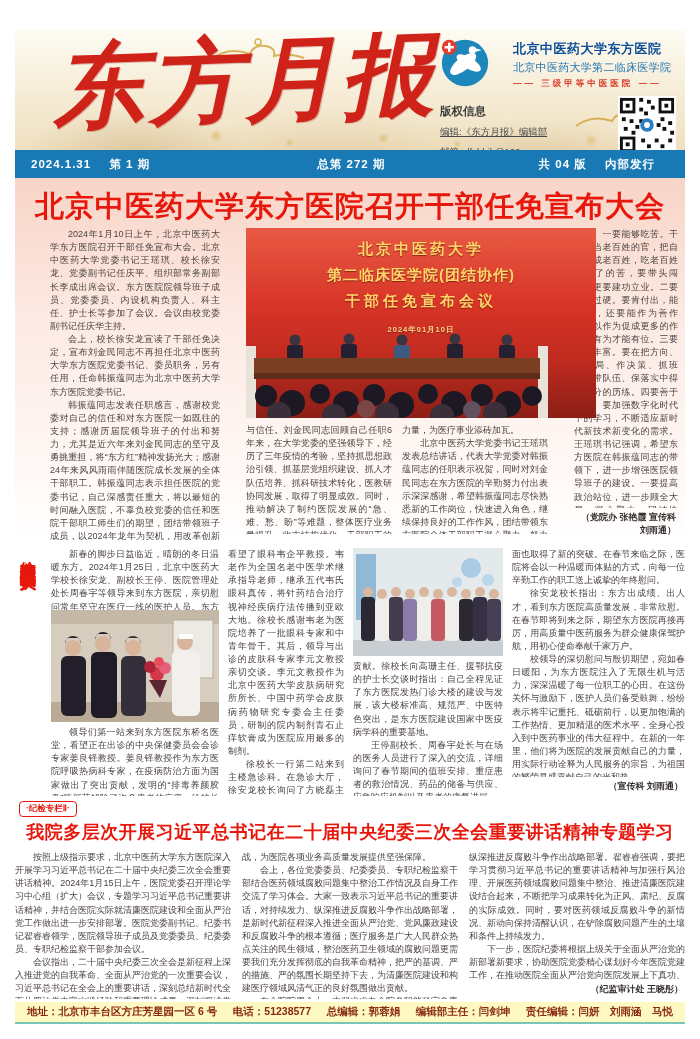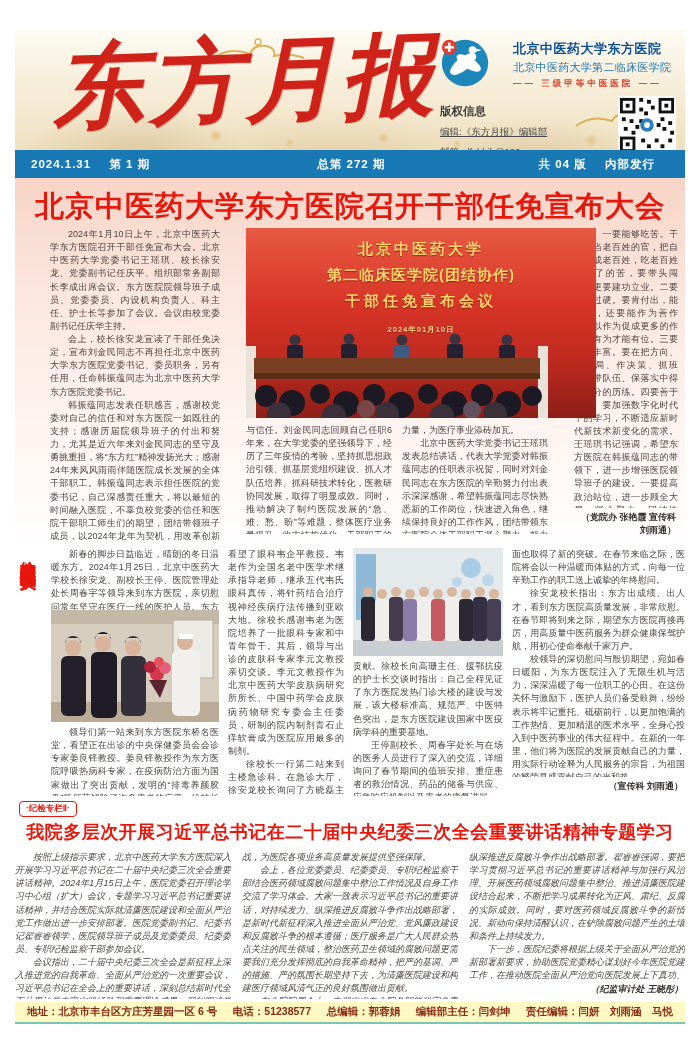--- a/index.html
+++ b/index.html
@@ -83,21 +83,21 @@
   .a2c4{flex:1;display:flex;flex-direction:column;}
   .a2c4 .t{flex:1;overflow:hidden;}
 
   
   .article3{position:absolute;left:15px;top:797px;width:670px;}
   .badge{display:inline-block;border:1px solid #e8170c;color:#e8170c;border-radius:4px;
     font-size:8.5px;font-weight:bold;padding:1px 6px;margin-left:4px;}
   .a3-headline{text-align:center;color:#e8170c;font-size:18px;font-weight:bold;
     letter-spacing:.5px;margin-top:3px;}
   .a3-cols{display:flex;gap:11px;margin-top:7px;height:148px;}
-  .a3-cols .c{flex:1;overflow:hidden;font-style:italic;}
+  .a3-cols .c{flex:1;overflow:hidden;}
   .a3-c3{display:flex;flex-direction:column;}
   .a3-c3 .t{flex:1;overflow:hidden;}
 
   
   .footer-bar{position:absolute;left:15px;top:1002px;width:670px;height:22px;background:#fef9c3;
     border-bottom:2px solid #79c6b5;display:flex;align-items:center;justify-content:space-between;
     padding:0 12px;box-sizing:border-box;font-size:10.5px;font-weight:bold;color:#8a2a12;}
 </style>
 </head>
 <body>

